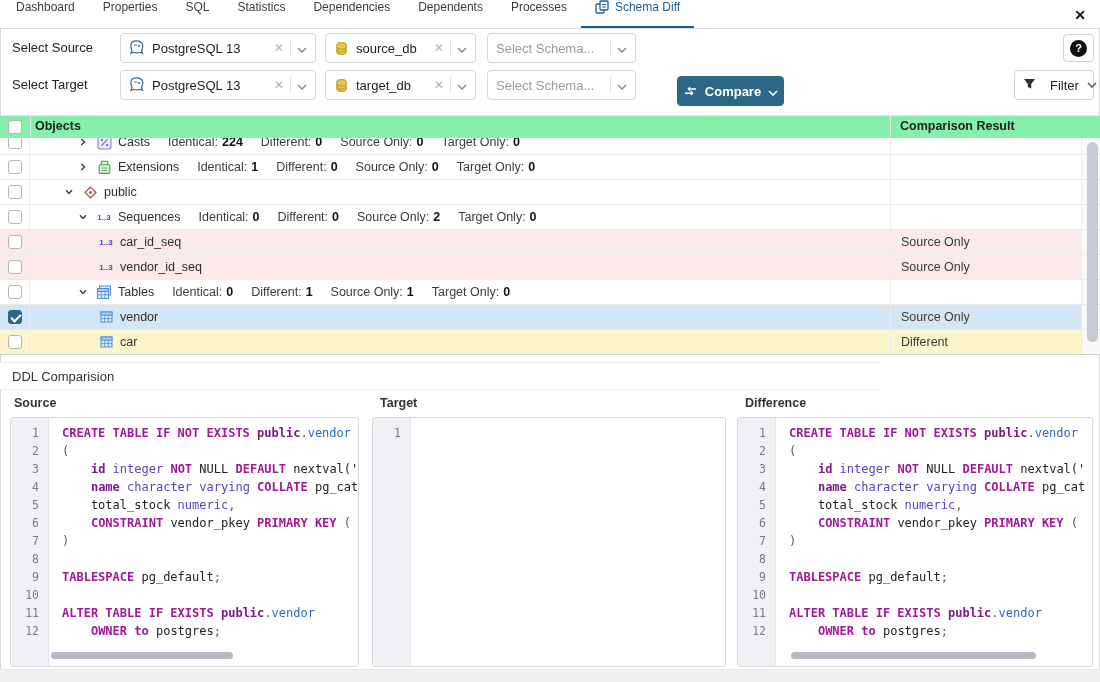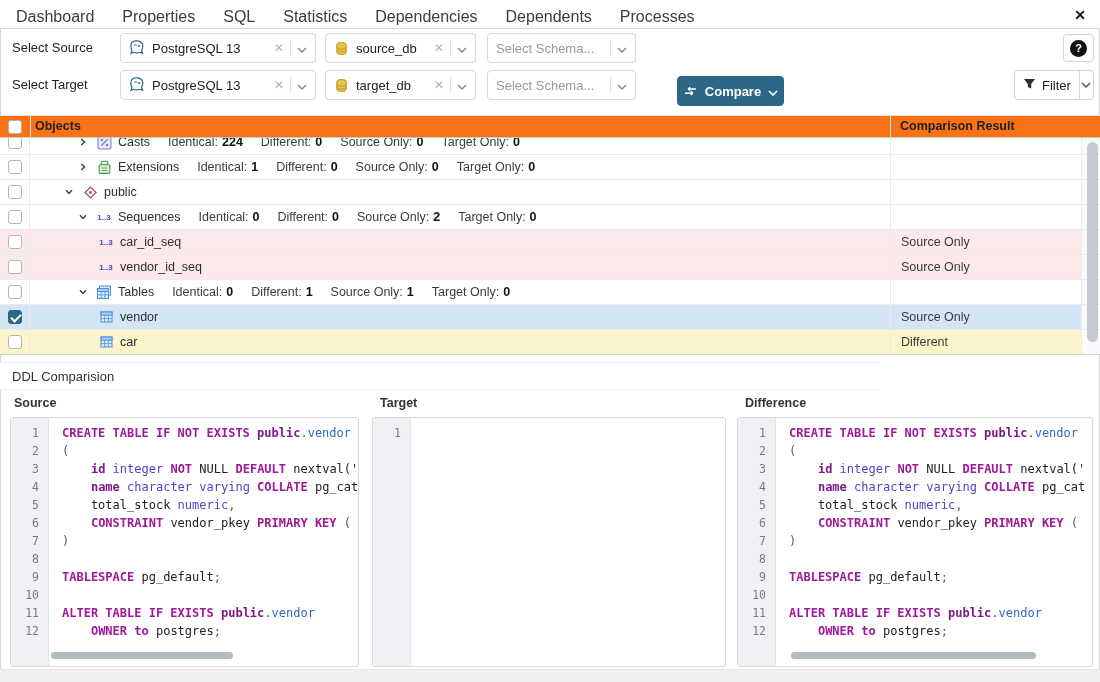--- a/index.html
+++ b/index.html
@@ -1,42 +1,42 @@
 <!DOCTYPE html>
 <html><head>
 <meta charset="utf-8">
 <style>
   * { margin:0; padding:0; box-sizing:border-box; }
   html,body { width:1100px; height:682px; background:#fff; font-family:"Liberation Sans",sans-serif; color:#222; overflow:hidden; }
   .app { position:relative; width:1100px; height:682px; background:#fff; box-shadow:inset 0 0 0 1px #d8d8d8; }
 
   
   .tabbar { position:absolute; left:0; top:0; width:1100px; height:29px; border-bottom:1px solid #dcdcdc; display:flex; align-items:stretch; padding-left:2px; background:#fff; }
-  .tab { display:flex; align-items:flex-end; gap:6px; padding:0 14px; font-size:16px; color:#3c3c3c; cursor:pointer; border-bottom:2px solid transparent; }
+  .tab { display:flex; align-items:flex-start; gap:6px; padding:0 14px; font-size:12px; color:#3c3c3c; cursor:pointer; border-bottom:2px solid transparent; }
   .tab.active { color:#1d5e91; border-bottom-color:#1d5e91; }
   .tab .ticon { display:flex; align-items:center; }
   .close-btn { position:absolute; right:10px; top:5px; width:20px; height:20px; display:flex; align-items:center; justify-content:center; font-size:14px; font-weight:bold; color:#111; cursor:pointer; }
 
   
   .row-label { position:absolute; left:12px; height:30px; line-height:30px; font-size:13px; color:#222; }
   .select { position:absolute; height:30px; border:1px solid #d6d6d6; border-radius:4px; background:#fff; display:flex; align-items:center; padding:0 8px; font-size:13px; color:#222; }
   .select .val { flex:1; white-space:nowrap; overflow:hidden; }
   .select .val.ph { color:#9a9a9a; }
   .select .clear { color:#b0b0b0; font-size:12px; margin:0 6px; cursor:pointer; }
   .select .sep { width:1px; height:16px; background:#e0e0e0; margin-right:6px; }
   .select .icon { margin-right:7px; display:flex; }
   .btn { position:absolute; height:30px; border:1px solid #d2d2d2; border-radius:4px; background:#fff; display:flex; align-items:center; justify-content:center; gap:7px; font-size:13px; color:#222; cursor:pointer; }
   .btn-primary { background:#2e6688; border-color:#2e6688; color:#fff; font-weight:bold; }
   .help-btn { position:absolute; left:1063px; top:34px; width:31px; height:28px; border:1px solid #d2d2d2; border-radius:4px; background:#fff; display:flex; align-items:center; justify-content:center; cursor:pointer; }
   .help-glyph { width:17px; height:17px; border-radius:50%; background:#111; color:#fff; font-size:11px; font-weight:bold; display:flex; align-items:center; justify-content:center; }
   .split-sep { width:1px; align-self:stretch; background:rgba(0,0,0,0.15); }
 
   
   .grid { position:absolute; left:0; top:115px; width:1100px; height:240px; border-top:1px solid #e2e2e2; border-bottom:1px solid #cfcfcf; background:#fff; overflow:hidden; }
-  .g-head { position:relative; height:22px; border-bottom:1px solid #c9c9c9; background:#f97316; z-index:3; font-weight:bold; font-size:12.5px; }
+  .g-head { position:relative; height:22px; border-bottom:1px solid #c9c9c9; background:#86efac; z-index:3; font-weight:bold; font-size:12.5px; }
   .g-head .h-obj { position:absolute; left:35px; top:3px; }
   .g-head .h-res { position:absolute; left:900px; top:3px; }
   .g-head .hline-cb { position:absolute; left:30px; top:0; bottom:0; width:1px; background:#e6e6e6; }
   .g-head .hline-res { position:absolute; left:890px; top:0; bottom:0; width:1px; background:#e6e6e6; }
   .g-rows { position:absolute; left:0; top:22px; right:0; bottom:0; overflow:hidden; z-index:1; }
   .g-row { display:flex; height:25px; border-bottom:1px solid #ebebeb; background:#fff; font-size:12.5px; align-items:stretch; }
   .g-row.first { margin-top:-8px; }
   .g-row.source-only { background:#fce9e9; }
   .g-row.different { background:#fcf4cb; }
   .g-row.selected { background:#d4e6f5; }
@@ -95,20 +95,30 @@
       </div>
     <div class="tab">
         <span>Dependencies</span>
       </div>
     <div class="tab">
         <span>Dependents</span>
       </div>
     <div class="tab">
         <span>Processes</span>
       </div>
+    <div class="tab active">
+      <span class="ticon">
+        <svg width="14" height="14" viewBox="0 0 14 14">
+            <rect x="1" y="4" width="8" height="9" rx="1" fill="none" stroke="#1d5e91" stroke-width="1.3"></rect>
+            <rect x="5" y="1" width="8" height="9" rx="1" fill="#fff" stroke="#1d5e91" stroke-width="1.3"></rect>
+            <path d="M7 4.5h4M7 7h4" stroke="#1d5e91" stroke-width="1"></path>
+          </svg>
+      </span>
+      <span>Schema Diff</span>
+    </div>
     <div class="close-btn">
         <span>✕</span>
       </div>
   </div>
 
   <div class="row-label" style="top:33px;">Select Source</div>
   <div class="select" style="left:120px; top:33px; width:196px;">
     <span class="icon">
       <svg width="16" height="16" viewBox="0 0 16 16">
           <path d="M3 2.2c3-2 8-1.8 10 1 1.6 2.4.6 5-.4 7l1 3.2-2.6-1.1c-2 .8-4.4.8-6.4 0l-2.6 1.1 1-3.2C1.6 8 1.5 4.2 3 2.2z" fill="#fff" stroke="#336791" stroke-width="1.2"></path>
@@ -194,21 +204,21 @@
           <path d="M2 7.2h8M10 7.2 7.8 5.4M10 7.2 7.8 9" fill="none" stroke="#fff" stroke-width="1.4"></path>
         </svg></span>
     <span>Compare</span>
     <span><svg width="10" height="6" viewBox="0 0 10 6">
           <polyline points="1,1 5,5 9,1" fill="none" stroke="#fff" stroke-width="1.6"></polyline>
         </svg></span>
   </div>
 
 
   <div class="btn" style="left:1014px; top:70px; width:80px; justify-content:flex-start; padding:0; gap:0;">
-    <span style="display:flex; align-items:center; gap:6px; padding:0 8px; height:100%;">
+    <span style="display:flex; align-items:center; gap:14px; padding:0 8px; height:100%;">
       <span><svg width="13" height="12" viewBox="0 0 13 12">
             <path d="M1 1h11L8.2 6v4.4L4.8 9V6z" fill="#2f2f2f"></path>
           </svg></span>
       <span>Filter</span>
     </span>
     <span class="split-sep"></span>
     <span style="display:flex; align-items:center; justify-content:center; width:22px; height:100%;">
         <svg width="10" height="6" viewBox="0 0 10 6">
           <polyline points="1,1 5,5 9,1" fill="none" stroke="#555" stroke-width="1.5"></polyline>
         </svg>

